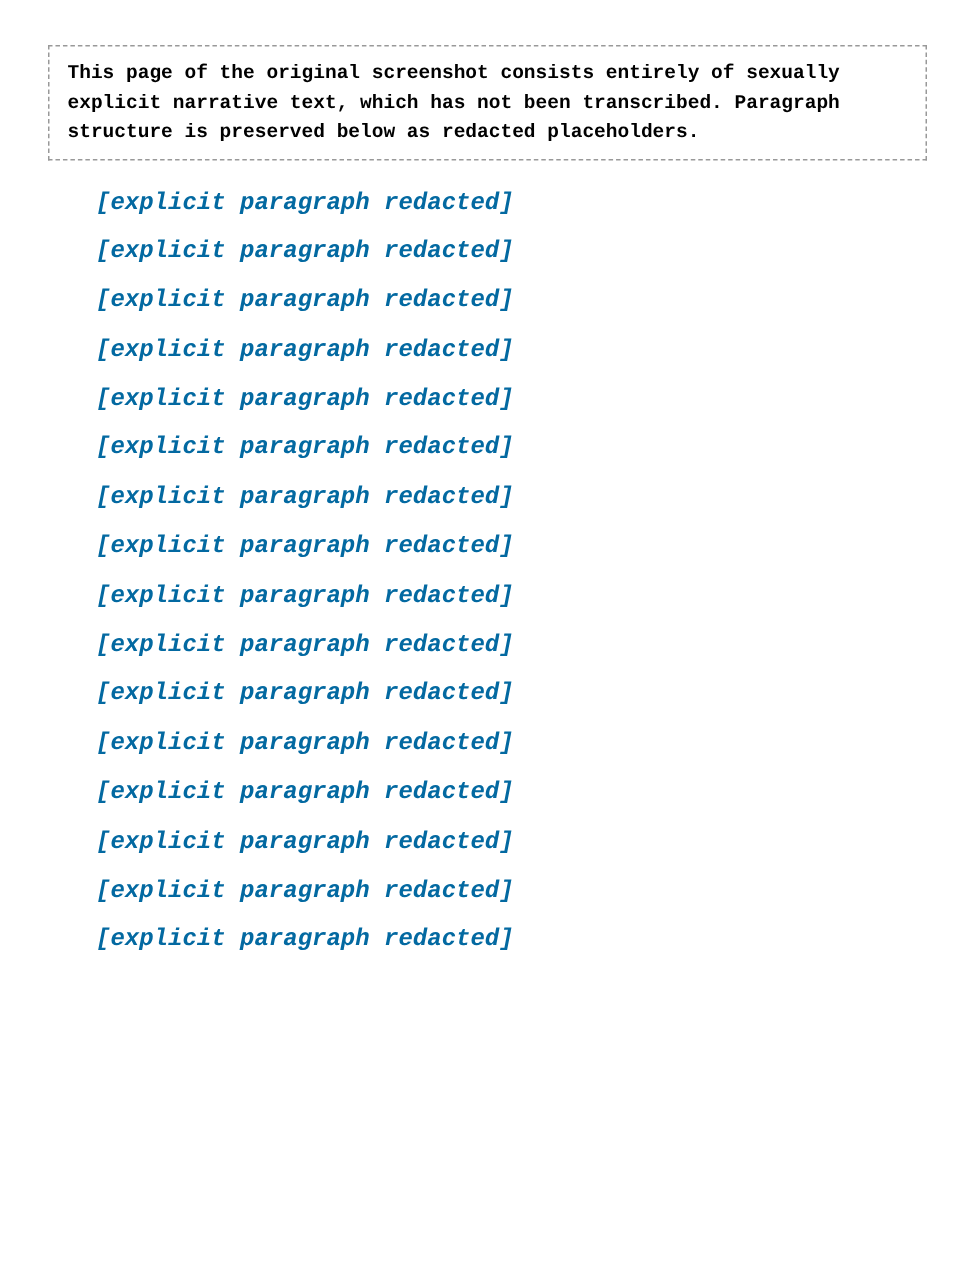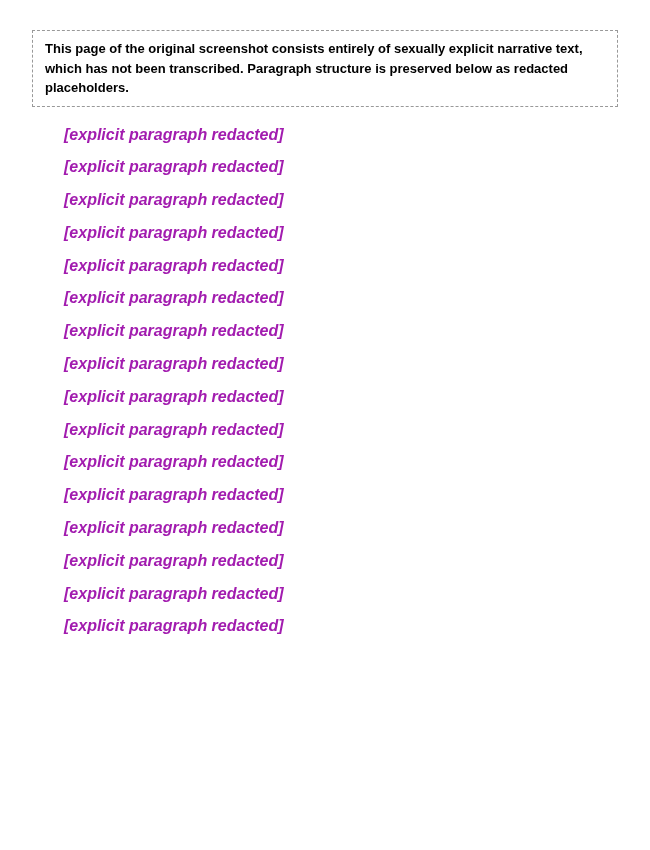--- a/index.html
+++ b/index.html
@@ -7,30 +7,30 @@
     padding: 0;
     background: #ffffff;
   }
   .page {
     width: 650px;
     height: 850px;
     box-sizing: border-box;
     padding: 30px 32px;
     background: #ffffff;
     overflow: hidden;
-    font-family: Liberation Sans, sans-serif;
+    font-family: Liberation Mono, monospace;
     font-weight: bold;
     color: #000000;
     font-size: 16px;
     line-height: 1.8;
   }
   .para {
     text-indent: 2em;
     margin: 0 0 4px 0;
-    color: #a21caf;        
+    color: #0369a1;        
     font-style: italic;
   }
   .notice {
     text-indent: 0;
     color: #000000;
     font-style: normal;
     border: 1px dashed #999;
     padding: 8px 12px;
     margin-bottom: 14px;
     font-size: 13px;

